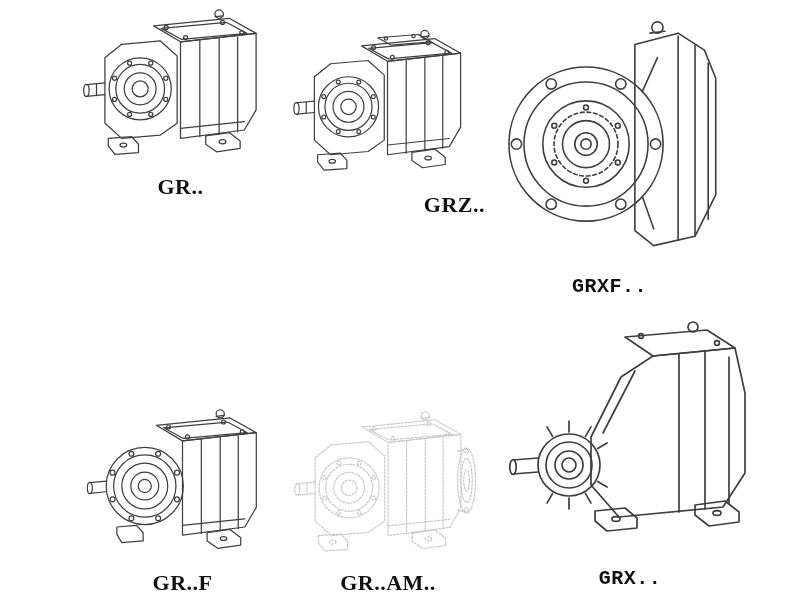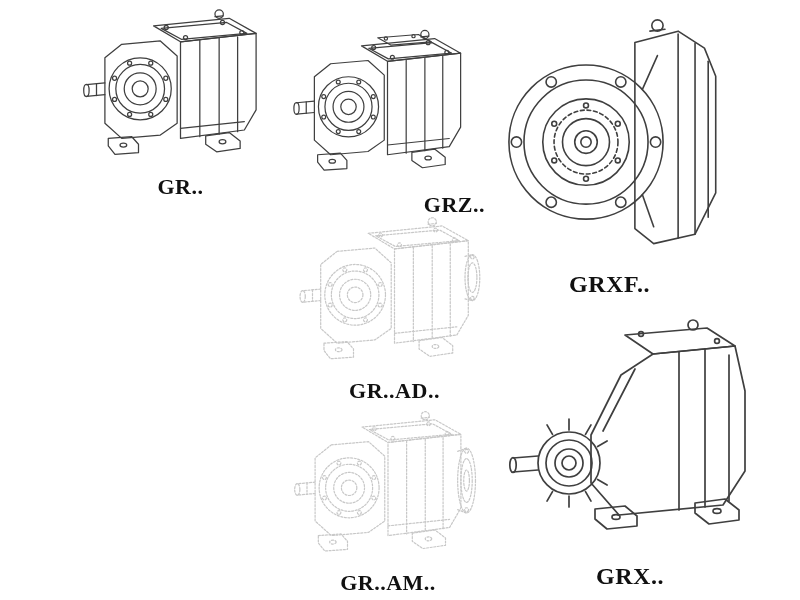--- a/index.html
+++ b/index.html
@@ -32,21 +32,21 @@
     stroke-dasharray: 2.4 2;
   }
   .label {
     font-weight: bold;
     font-size: 22px;
     letter-spacing: 0.5px;
     color: var(--label, #111111);
     padding-top: 2px;
     white-space: nowrap;
   }
-  .label-lg { font-size: 24px; }
+  .label-lg { font-size: 20px; font-family: Liberation Mono, monospace; }
   .defs-holder { position: absolute; width: 0; height: 0; overflow: hidden; }
 </style>
 </head>
 <body>
 
 <svg class="defs-holder" aria-hidden="true">
   <defs>
 
     <g id="p-body" fill="none" stroke="currentColor" stroke-width="1.5" stroke-linejoin="round" stroke-linecap="round">
       <polygon points="88,26 178,17 210,35 120,45"></polygon>
@@ -243,27 +243,27 @@
   </figure>
 
   <figure class="figure" style="left:492px; top:2px; width:235px; height:296px;">
     <svg class="art">
         <use href="#sym-grxf"></use>
       </svg>
     <figcaption class="label label-lg">GRXF..</figcaption>
   </figure>
 
 
-  <figure class="figure faint" style="left:292px; top:212px; width:205px; height:192px;">
-    <svg class="art">
-        <use href="#sym-grad"></use>
-      </svg>
-    <figcaption class="label">GR..AD..</figcaption>
-  </figure>
-
+
+  <figure class="figure" style="left:80px; top:404px; width:205px; height:192px;">
+    <svg class="art">
+        <use href="#sym-grf"></use>
+      </svg>
+    <figcaption class="label">GR..F</figcaption>
+  </figure>
 
   <figure class="figure" style="left:495px; top:300px; width:270px; height:290px;">
     <svg class="art">
         <use href="#sym-grx"></use>
       </svg>
     <figcaption class="label label-lg">GRX..</figcaption>
   </figure>
 
   <figure class="figure faint" style="left:288px; top:406px; width:200px; height:190px;">
     <svg class="art">

